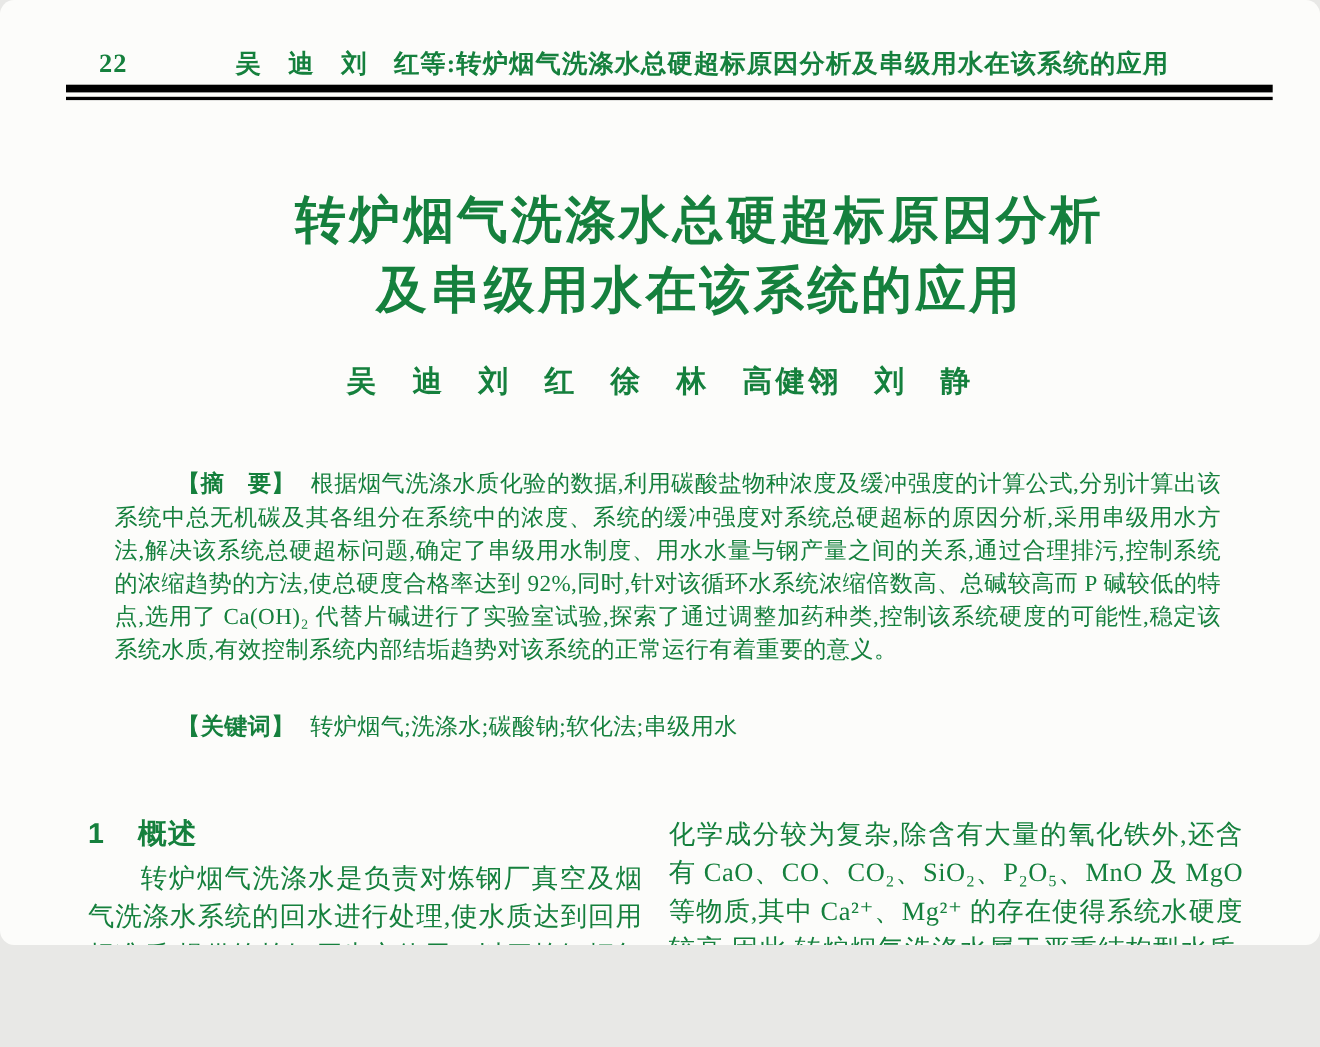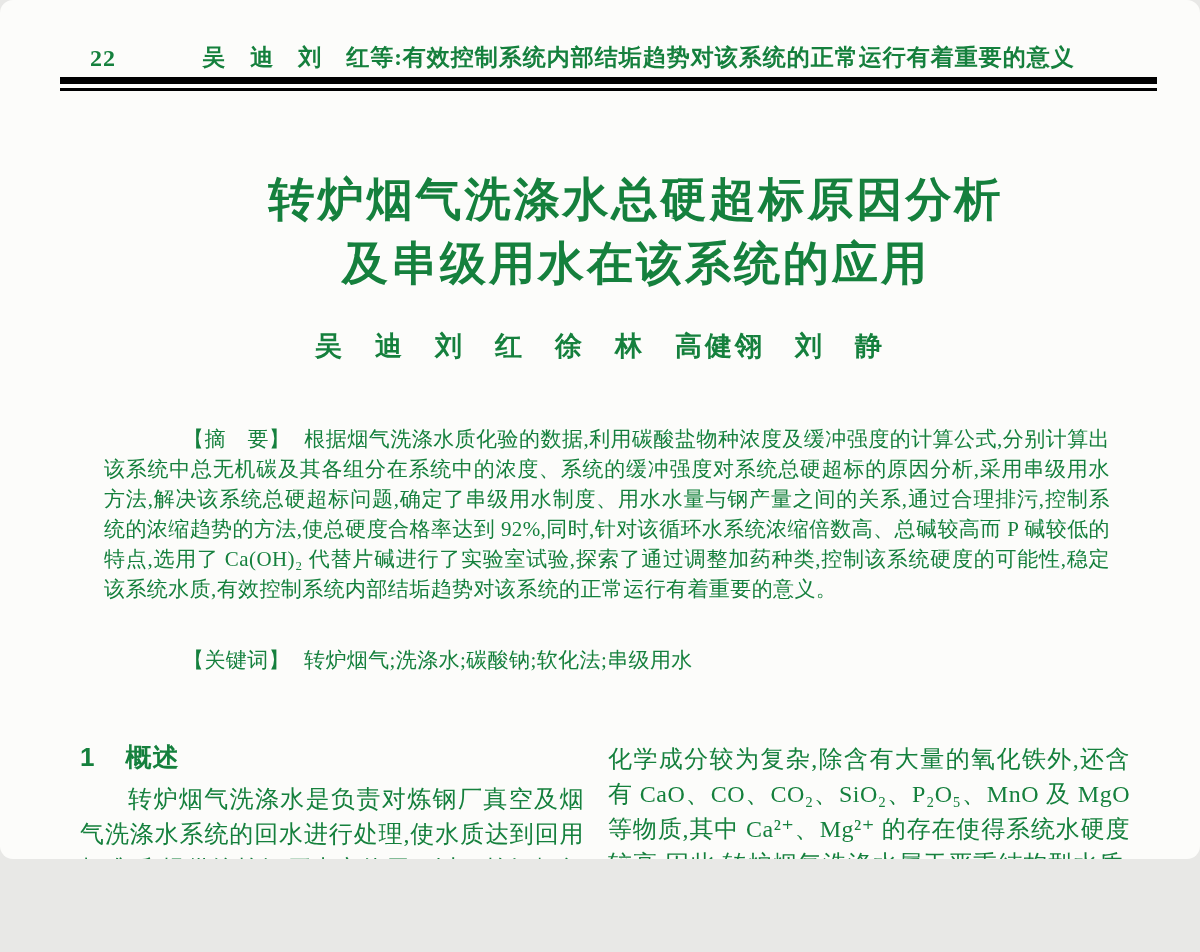--- a/index.html
+++ b/index.html
@@ -106,23 +106,22 @@
     width: 1006px;
     margin: 0;
     font-size: 21px;
     line-height: 30px;
     text-align: justify;
     text-indent: 57px;
     letter-spacing: 0.4px;
   }
   .block-label {
     font-family: "Liberation Sans", "DejaVu Sans", sans-serif;
-    font-weight: normal;
+    font-weight: bold;
     margin-right: 14px;
-    margin-left: 22px;
   }
   .keywords {
     position: absolute;
     top: 645px;
     left: 104px;
     width: 1006px;
     margin: 0;
     font-size: 21px;
     line-height: 30px;
     text-indent: 57px;
@@ -158,21 +157,21 @@
   }
   .para.indent { text-indent: 2em; }
 </style>
 </head>
 <body>
 
 <div class="page">
 
   <header class="running-header">
     <span class="page-num">22</span>
-    <span class="head-title">吴　迪　刘　红等:有效控制系统内部结垢趋势对该系统的正常运行有着重要的意义</span>
+    <span class="head-title">吴　迪　刘　红等:转炉烟气洗涤水总硬超标原因分析及串级用水在该系统的应用</span>
   </header>
   <div class="rule-thick"></div>
   <div class="rule-thin"></div>
 
   <h1 class="title">
     <span class="t-line">转炉烟气洗涤水总硬超标原因分析</span>
     <span class="t-line">及串级用水在该系统的应用</span>
   </h1>
 
   <div class="authors">吴　迪　刘　红　徐　林　高健翎　刘　静</div>

